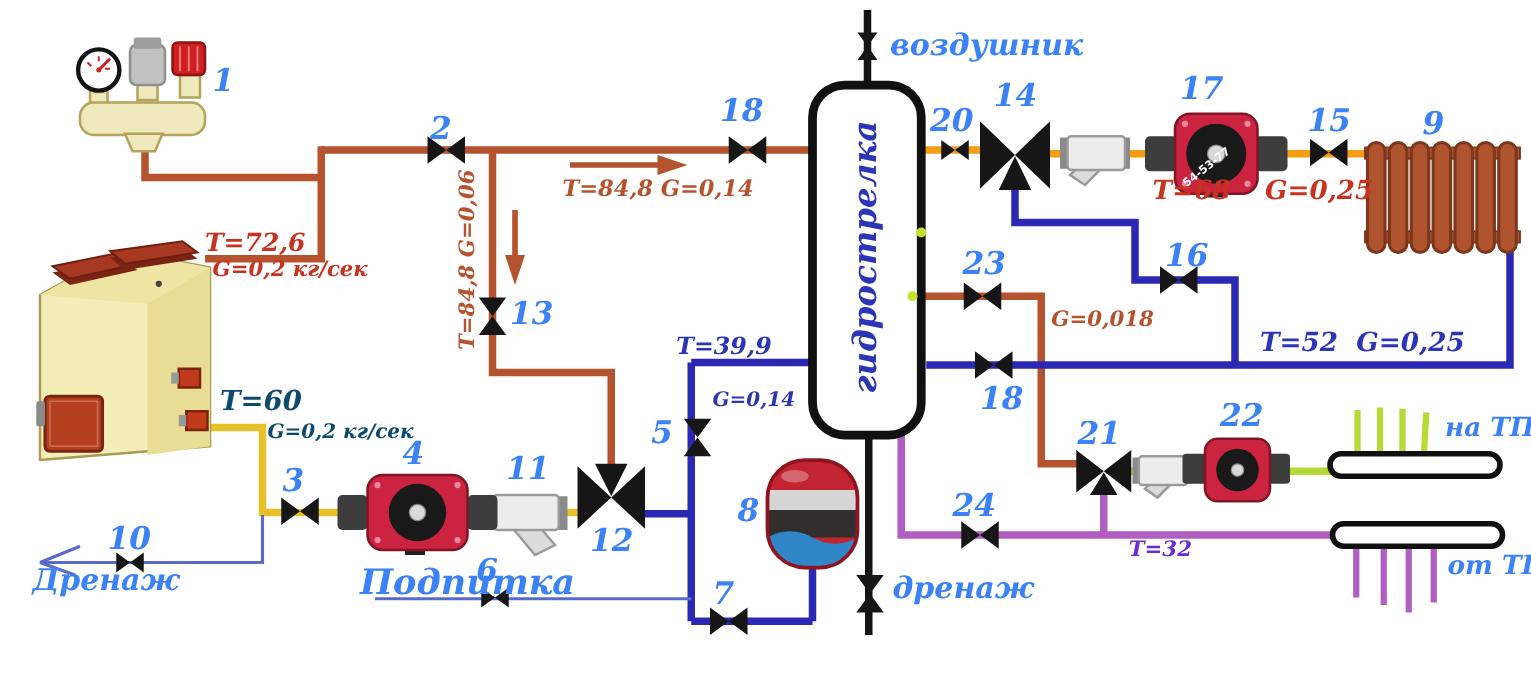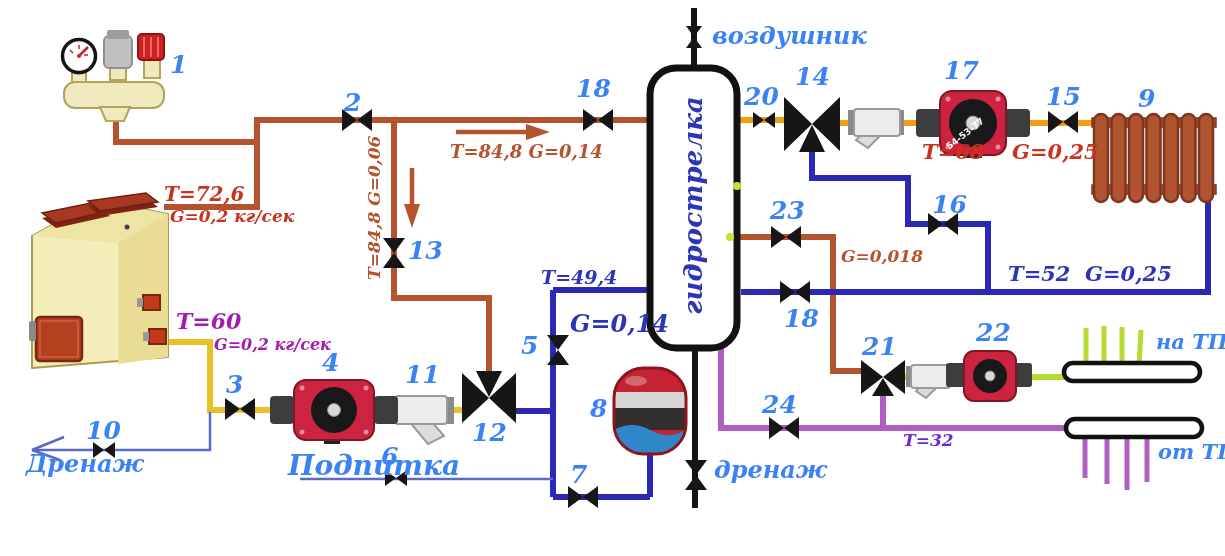--- a/index.html
+++ b/index.html
@@ -4,21 +4,21 @@
 <style>
   html,body{margin:0;padding:0;background:#ffffff;}
   #stage{position:relative;width:1225px;height:556px;background:#ffffff;overflow:hidden;
          font-family:"DejaVu Serif",serif;}
   #schematic{position:absolute;left:0;top:0;}
   .lbl{position:absolute;font-family:"DejaVu Serif",serif;font-style:italic;font-weight:700;
        color:#3b82f6;white-space:pre;line-height:1;}
   .num{font-size:25px;}
   .big{font-size:28px;}
   .red{color:#c9321f;}
-  .green{color:#a21caf;}
+  .green{color:#0c4a6e;}
   .blue{color:#2b35b5;}
   .purple{color:#6d28d9;}
   .brick{color:#b5532e;}
   .rot{transform:rotate(-90deg);transform-origin:0 0;}
 </style>
 </head>
 <body>
 
 <div id="stage">
 
@@ -260,22 +260,22 @@
 <span class="lbl" style="left:288px;top:452px;font-size:28px;">Подпитка</span>
 <span class="lbl" style="left:1156px;top:331px;font-size:21px;">на ТП</span>
 <span class="lbl" style="left:1158px;top:441px;font-size:21px;">от ТП</span>
 
 <span class="lbl red" style="left:164px;top:184px;font-size:20px;">T=72,6</span>
 <span class="lbl red" style="left:170px;top:208px;font-size:17px;">G=0,2 кг/сек</span>
 <span class="lbl green" style="left:176px;top:310px;font-size:22px;">T=60</span>
 <span class="lbl green" style="left:214px;top:337px;font-size:16px;">G=0,2 кг/сек</span>
 <span class="lbl brick rot" style="left:366px;top:280px;font-size:17px;">T=84,8 G=0,06</span>
 <span class="lbl brick" style="left:450px;top:143px;font-size:18px;">T=84,8 G=0,14</span>
-<span class="lbl blue" style="left:541px;top:268px;font-size:19px;">T=49,4</span>
-<span class="lbl blue" style="left:570px;top:312px;font-size:24px;">G=0,14</span>
+<span class="lbl blue" style="left:541px;top:268px;font-size:19px;">T=39,9</span>
+<span class="lbl blue" style="left:570px;top:312px;font-size:16px;">G=0,14</span>
 <span class="lbl red" style="left:886px;top:141px;font-size:21px;margin-left:36px;">T=68</span>
 <span class="lbl red" style="left:1012px;top:141px;font-size:21px;">G=0,25</span>
 <span class="lbl blue" style="left:1008px;top:263px;font-size:21px;">T=52  G=0,25</span>
 <span class="lbl brick" style="left:841px;top:248px;font-size:17px;">G=0,018</span>
 <span class="lbl purple" style="left:903px;top:432px;font-size:17px;">T=32</span>
 
 <span class="lbl num" style="left:170px;top:52px;">1</span>
 <span class="lbl num" style="left:344px;top:90px;">2</span>
 <span class="lbl num" style="left:226px;top:372px;">3</span>
 <span class="lbl num" style="left:322px;top:350px;">4</span>

